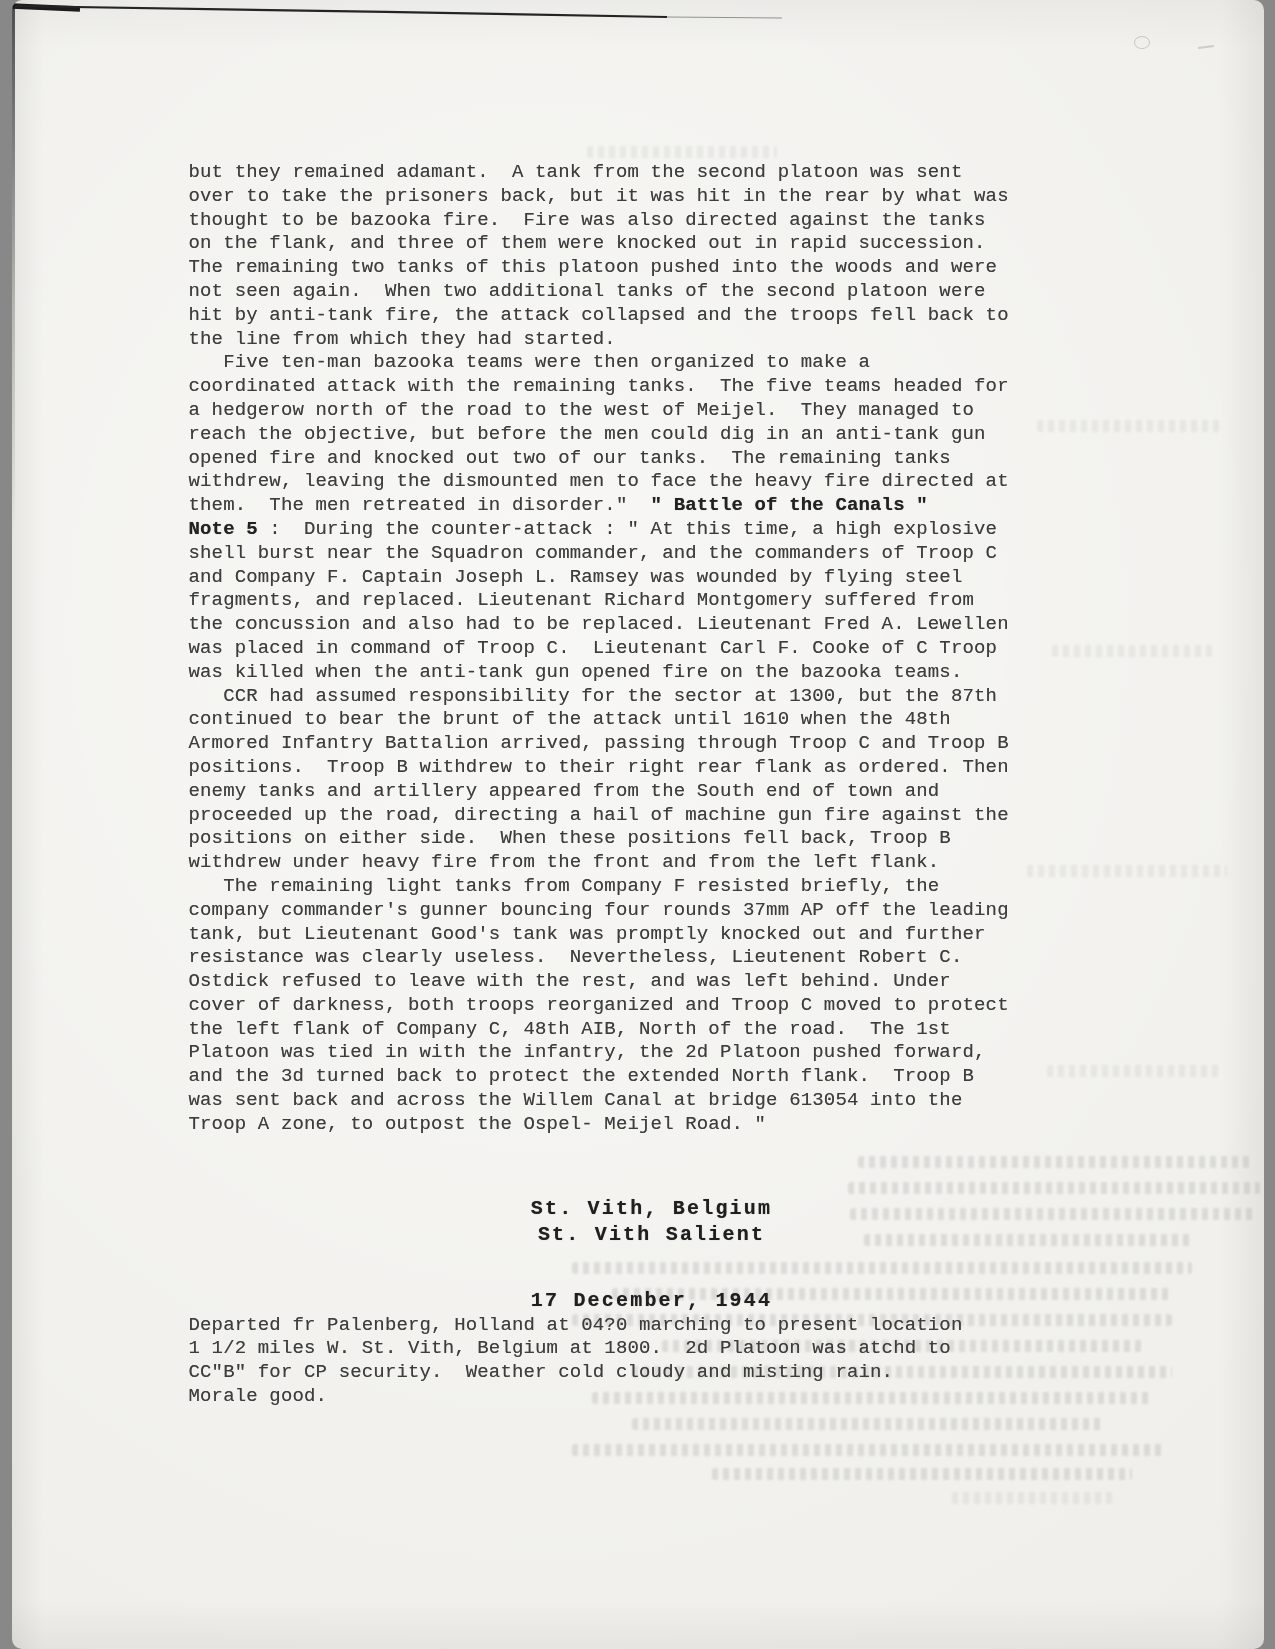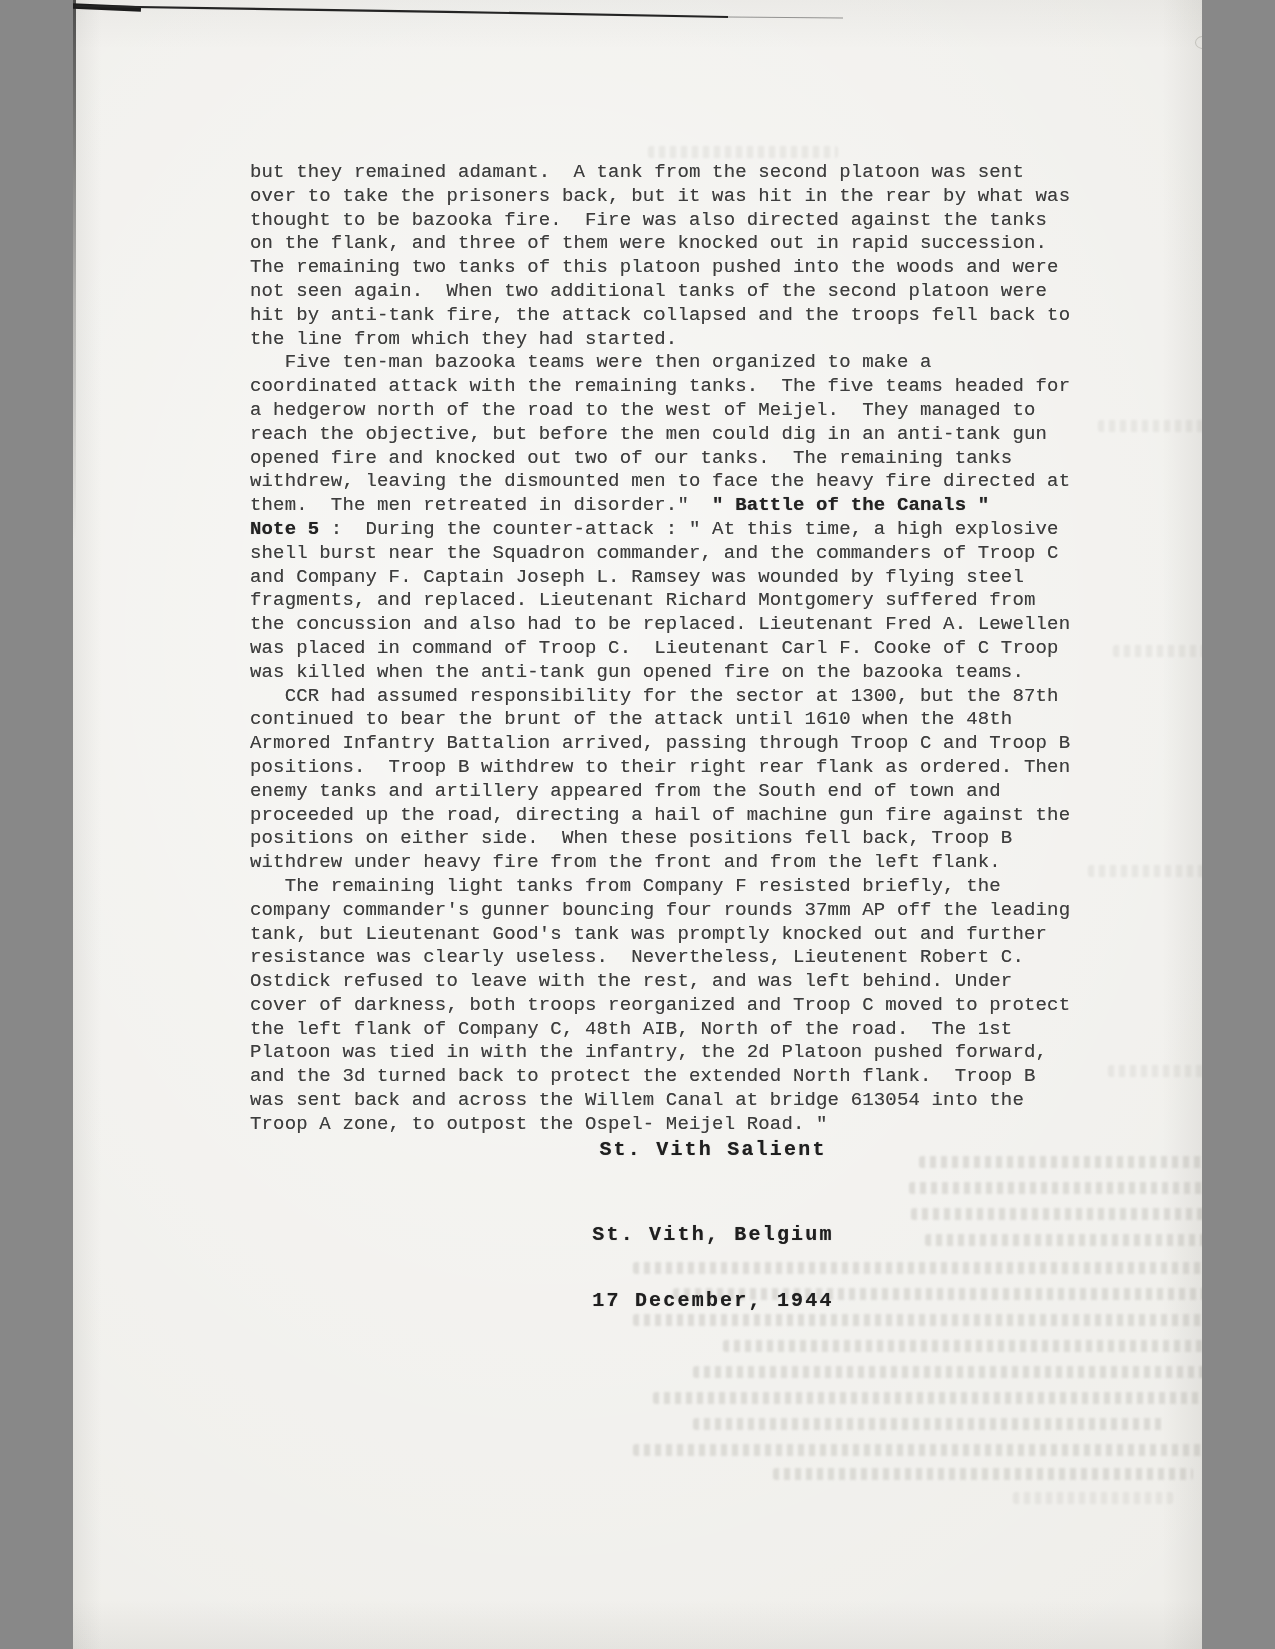--- a/index.html
+++ b/index.html
@@ -1,27 +1,28 @@
 <!DOCTYPE html>
 <html><head>
 <meta charset="utf-8">
 <style>
   html, body { margin: 0; padding: 0; background: #888; }
   .page {
     position: relative;
-    width: 1129px;
+    width: 1252px;
     height: 1649px;
     margin: 0 auto;
     overflow: hidden;
     background:
       linear-gradient(90deg, rgba(110,108,102,0.10) 0, rgba(110,108,102,0) 2.5%, rgba(110,108,102,0) 96.5%, rgba(110,108,102,0.10) 100%),
       linear-gradient(180deg, rgba(110,108,102,0.06) 0, rgba(110,108,102,0) 3%, rgba(110,108,102,0) 97%, rgba(110,108,102,0.09) 100%),
       radial-gradient(ellipse 130% 110% at 42% 38%, rgba(255,255,255,0.55), rgba(255,255,255,0) 70%),
       #efeeea;
     font-family: "Liberation Mono", "DejaVu Sans Mono", monospace;
+    border-radius: 10px;
   }
   .doc {
     position: absolute;
     left: 177px;
     top: 161px;
     width: 870px;
     z-index: 5;
   }
   .typed {
     white-space: pre-wrap;
@@ -146,19 +147,23 @@
 tank, but Lieutenant Good's tank was promptly knocked out and further
 resistance was clearly useless.  Nevertheless, Lieutenent Robert C.
 Ostdick refused to leave with the rest, and was left behind. Under
 cover of darkness, both troops reorganized and Troop C moved to protect
 the left flank of Company C, 48th AIB, North of the road.  The 1st
 Platoon was tied in with the infantry, the 2d Platoon pushed forward,
 and the 3d turned back to protect the extended North flank.  Troop B
 was sent back and across the Willem Canal at bridge 613054 into the
 Troop A zone, to outpost the Ospel- Meijel Road. "</span></div>
 
+    <div class="heading sp-heading">St. Vith, Belgium</div>
     <div class="heading">St. Vith Salient</div>
-    <div class="heading sp-heading">St. Vith, Belgium</div>
     <div class="heading sp-date">17 December, 1944</div>
 
+    <div class="typed">Departed fr Palenberg, Holland at 04?0 marching to present location
+1 1/2 miles W. St. Vith, Belgium at 1800.  2d Platoon was atchd to
+CC"B" for CP security.  Weather cold cloudy and misting rain.
+Morale good.</div>
   </div>
 
 </div>
 
 </body></html>

